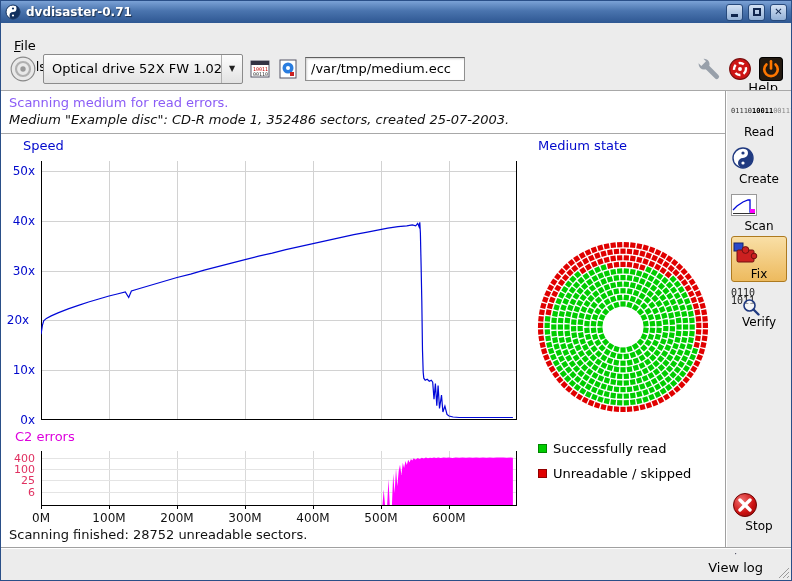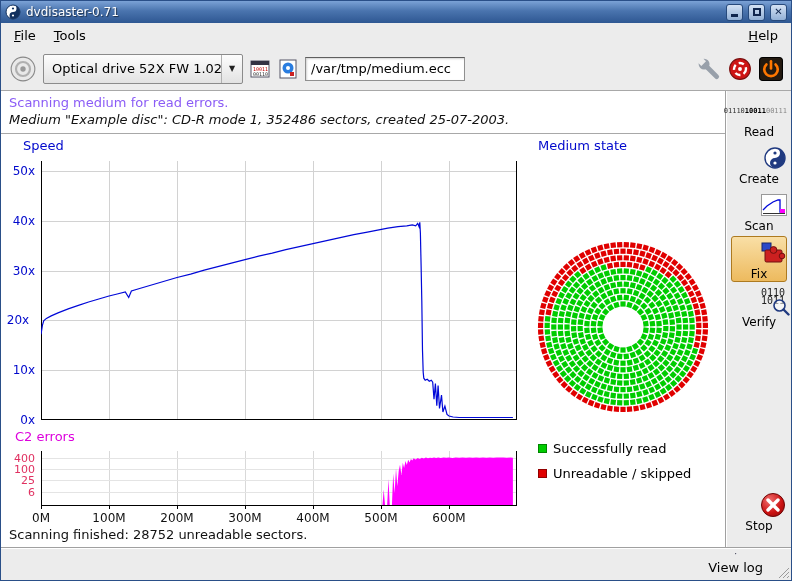--- a/index.html
+++ b/index.html
@@ -4,31 +4,31 @@
 <style>
   * { margin:0; padding:0; box-sizing:border-box; }
   html,body { width:792px; height:581px; }
   body { font-family:"DejaVu Sans","Liberation Sans",sans-serif; font-size:13px; background:#d8d8d8; }
   .window { position:relative; width:792px; height:581px; background:#ececec; border:1px solid #2a4f88; overflow:hidden; }
 
   
   .titlebar { position:absolute; top:0; left:0; right:0; height:22px;
     background:linear-gradient(180deg,#7ba2d6 0%,#4a74ae 45%,#2e5792 100%);
     display:flex; align-items:center; padding:0 4px; gap:5px; }
-  .title-text { color:#fff; font-weight:normal; font-size:12px; flex:1;
+  .title-text { color:#fff; font-weight:bold; font-size:12px; flex:1;
     text-shadow:1px 1px 1px rgba(0,0,0,.55); }
   .tb-btn { width:17px; height:17px; border:1px solid #274a7c; border-radius:3px;
     background:linear-gradient(#d4e2f4,#92b0d6); color:#10264e; font-size:10px;
     line-height:14px; text-align:center; font-weight:bold; cursor:default; }
   .tb-glyph-min { display:inline-block; width:7px; height:3px; background:#10264e; margin-top:9px; }
   .tb-glyph-max { display:inline-block; width:8px; height:8px; border:2px solid #10264e; margin-top:3px; }
 
   
   .menubar { position:absolute; top:22px; left:0; right:0; height:24px; display:flex;
-    align-items:center; padding:12px 4px; }
+    align-items:flex-start; padding:12px 4px;flex-direction:column; }
   .menu-item { display:inline-block; padding:3px 9px; font-size:13px; color:#000; }
   .menu-item::first-letter { text-decoration:underline; }
   .menu-help { margin-left:auto; }
 
   
   .toolbar { position:absolute; top:46px; left:0; right:0; height:44px; display:flex;
     align-items:center; padding:0 8px; gap:6px; border-bottom:1px solid #a8a8a8;
     box-shadow:0 1px 0 #fff; }
   .tool-btn { display:flex; align-items:center; justify-content:center; background:transparent; border:none; }
   .combo { height:30px; width:200px; background:linear-gradient(#fdfdfd,#e2e2e2);
@@ -55,21 +55,21 @@
   .x-tick { position:absolute; width:44px; text-align:center; font-size:12px; color:#111; }
   .legend-row { position:absolute; display:flex; align-items:center; gap:6px; font-size:13px; color:#000; }
   .swatch { width:9px; height:9px; border:1px solid rgba(0,0,0,.35); }
   .status-line { position:absolute; left:8px; top:436px; color:#111; }
 
   
   .sidebar { position:absolute; top:90px; right:0; width:66px; height:458px; background:#ececec;
     border-left:1px solid #a0a0a0; box-shadow:inset 1px 0 0 #fff; }
   .side-btn { position:absolute; left:5px; width:56px; text-align:center; font-size:12px;
     color:#000; padding-top:2px; }
-  .side-btn .ic { height:28px; display:flex; align-items:center; justify-content:flex-end; }
+  .side-btn .ic { height:28px; display:flex; align-items:center; justify-content:flex-start; }
   .side-btn .lbl { display:block; line-height:14px; }
   .side-btn.highlight { background:linear-gradient(#f9dfa6,#edba5e); border:1px solid #ad7a20; border-radius:3px; }
   .binary-ic { font-family:"DejaVu Sans Mono","Liberation Mono",monospace; font-size:7px; line-height:7px; text-align:center; }
   .binary-ic .b1 { color:#333; }
   .binary-ic .b2 { color:#000; font-weight:bold; }
   .binary-ic .b3 { color:#888; }
   .verify-ic { position:relative; width:26px; height:24px;
     font-family:"DejaVu Sans Mono","Liberation Mono",monospace; font-size:10px; line-height:8px; color:#222; text-align:left; }
   .verify-ic svg { position:absolute; right:-3px; bottom:-3px; }
 

